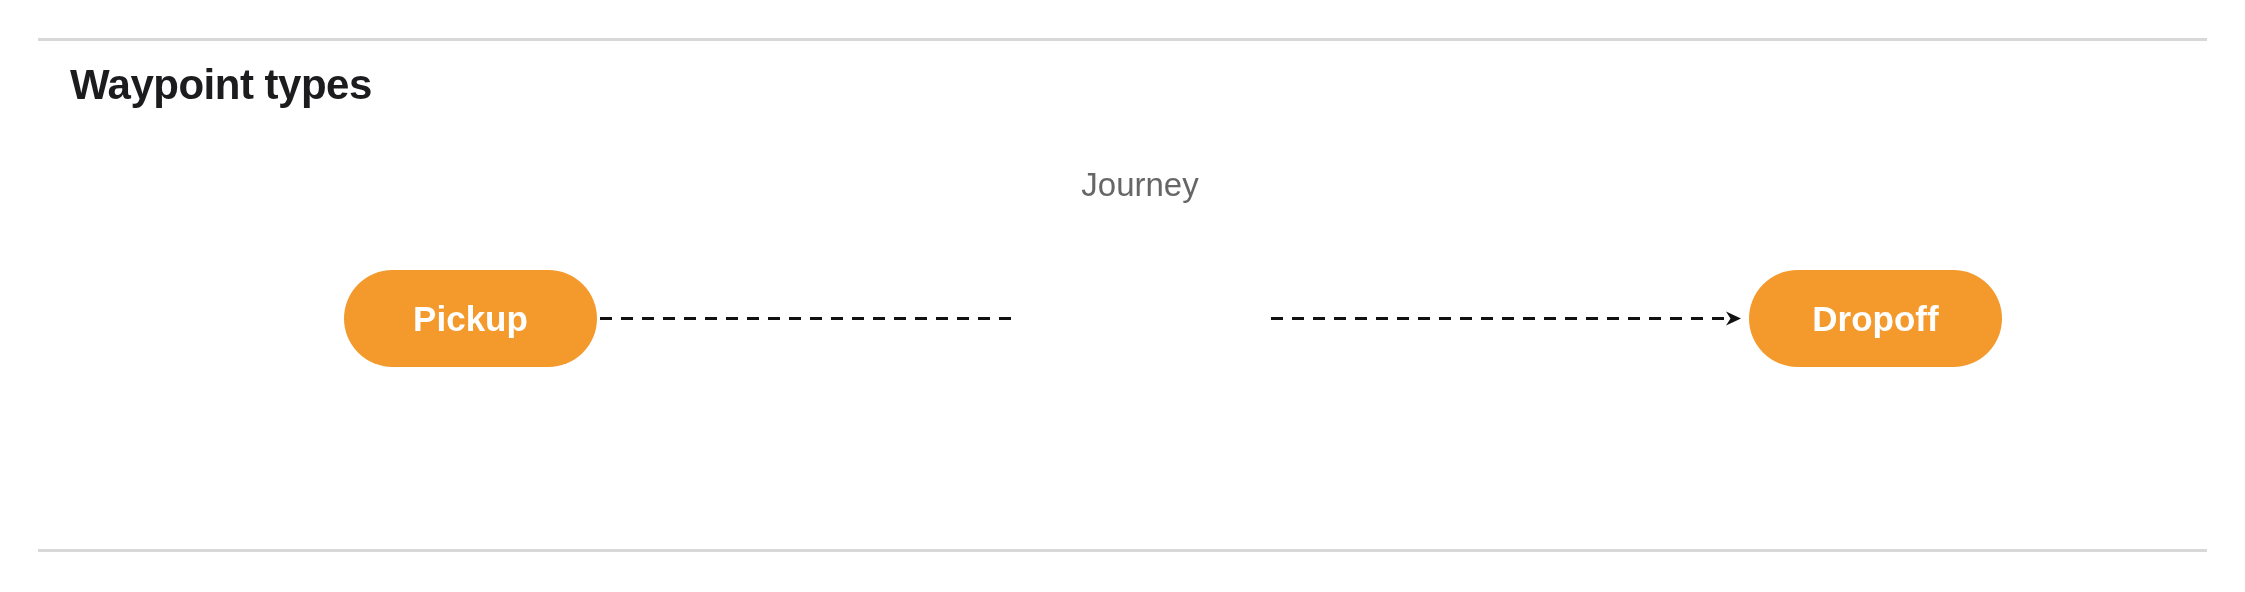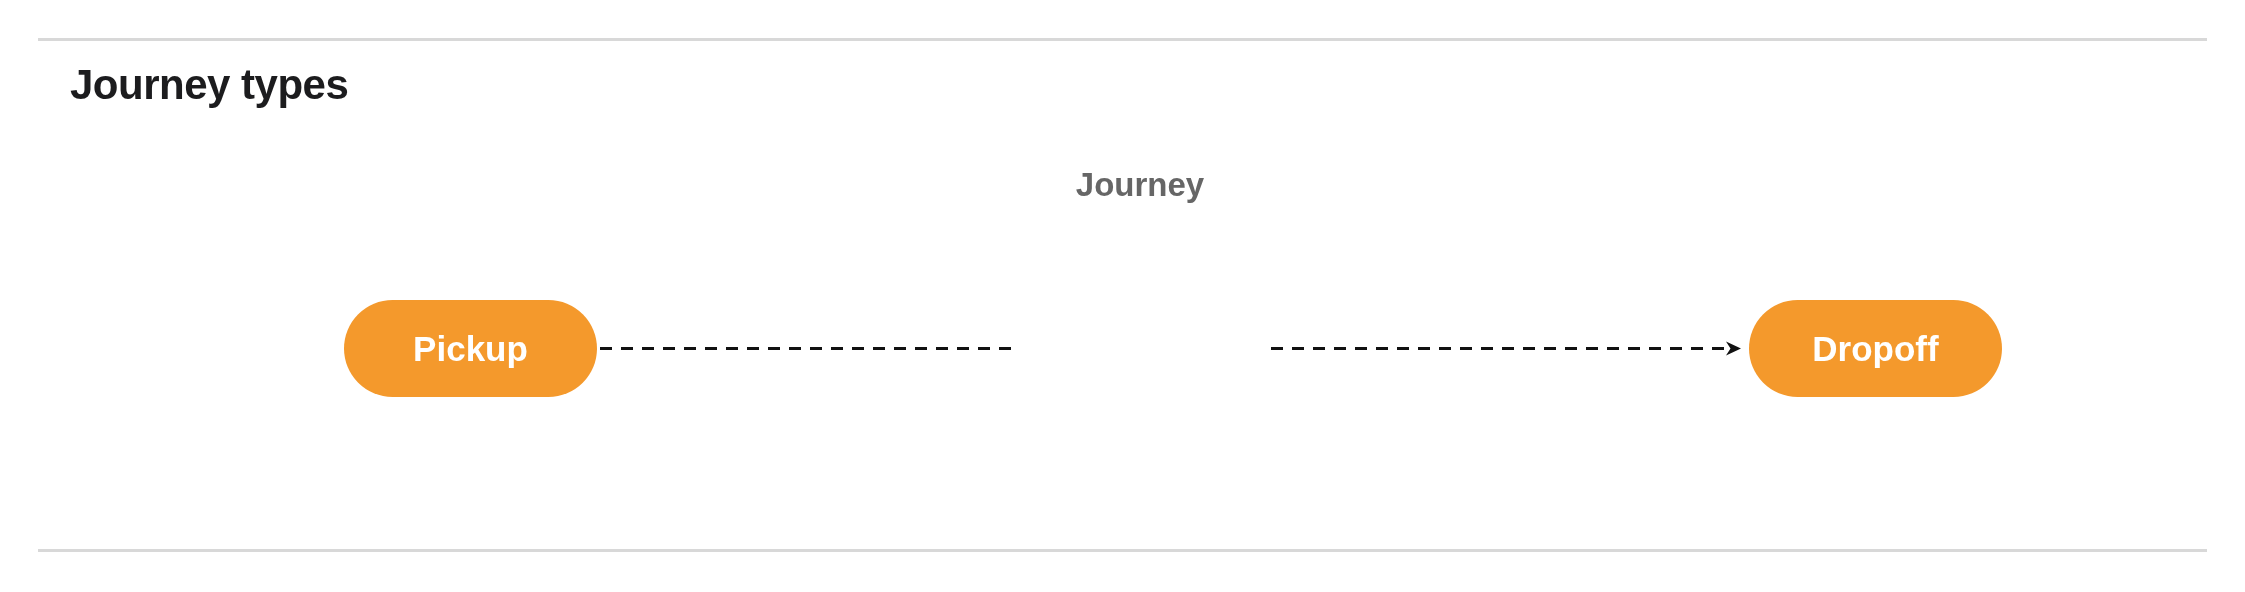--- a/index.html
+++ b/index.html
@@ -47,28 +47,28 @@
     color: var(--heading-text);
     line-height: 1.1;
     white-space: nowrap;
   }
   .journey-title {
     position: absolute;
     left: 1140px;
     top: 166px;
     transform: translateX(-50%);
     font-size: 33px;
-    font-weight: 700;
+    font-weight: 400;
     color: var(--diagram-title-text);
     white-space: nowrap;
   }
   .node-row {
     position: absolute;
     left: 344px;
-    top: 300px;
+    top: 270px;
     width: 1658px;
     height: 97px;
     text-decoration: underline;
   }
   .connectors {
     position: absolute;
     inset: 0;
     width: 1658px;
     height: 97px;
     overflow: visible;
@@ -105,21 +105,21 @@
   .pill.intermediate { left: 671px; }
   .pill.dropoff { left: 1405px; align-items: center; }
 </style>
 </head>
 <body>
 
 <div class="canvas">
 
   <div class="divider top"></div>
 
-  <h1 class="page-title">Journey types</h1>
+  <h1 class="page-title">Waypoint types</h1>
 
   <div>
 
     <div class="journey-title">Journey</div>
 
     <div class="node-row">
 
       <svg class="connectors" viewBox="0 0 1658 97" xmlns="http://www.w3.org/2000/svg">
         <defs>
           <marker id="arrow" markerUnits="userSpaceOnUse" markerWidth="18" markerHeight="16" viewBox="0 0 18 16" refX="1" refY="8" orient="auto">

